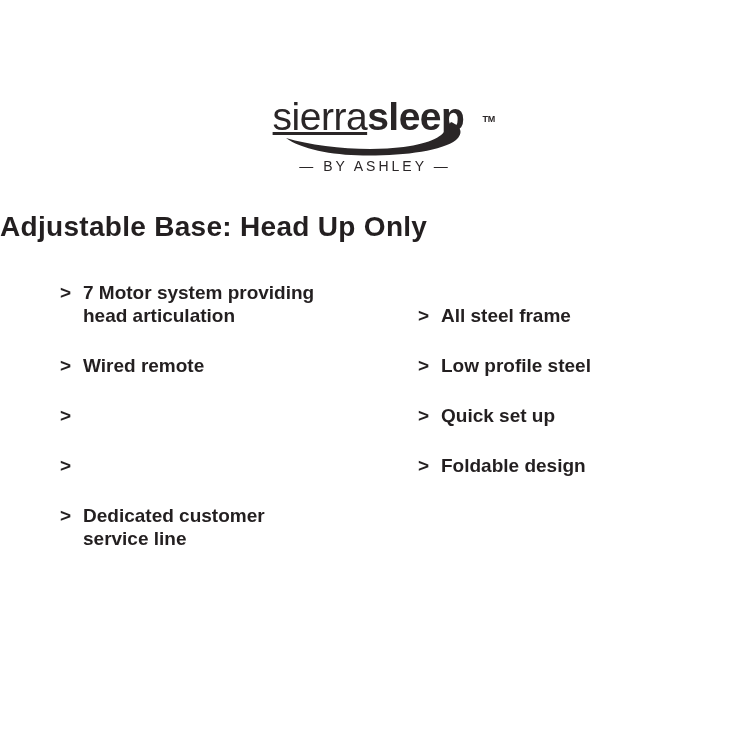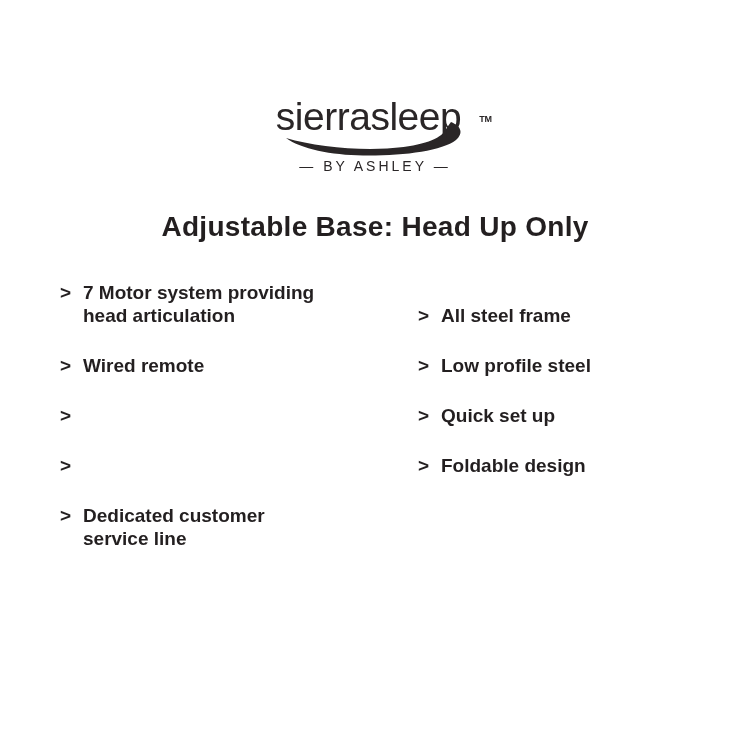--- a/index.html
+++ b/index.html
@@ -27,22 +27,22 @@
   }
   .logo-text {
     display: inline-block;
     position: relative;
     font-size: 39px;
     line-height: 38px;
     color: #2a2627;
     letter-spacing: -0.5px;
     white-space: nowrap;
   }
-  .logo-text .light { font-weight: 400; }
-  .logo-text .bold  { font-weight: 400; }
+  .logo-text .light { font-weight: 400; text-decoration: underline; }
+  .logo-text .bold  { font-weight: 700; }
   .logo-text .tm {
     font-size: 9px;
     font-weight: 700;
     vertical-align: top;
     position: relative;
     top: 2px;
     left: 18px;
     letter-spacing: 0;
   }
   .swoosh {
@@ -61,21 +61,20 @@
     white-space: nowrap;
   }
 
   
   .title {
     position: absolute;
     top: 211px;
     left: 0;
     width: 100%;
     margin: 0;
-    text-align: center;
     font-size: 28px;
     font-weight: 700;
     letter-spacing: 0.3px;
     color: #231f20;
   }
 
   
   .features-col {
     position: absolute;
     margin: 0;

